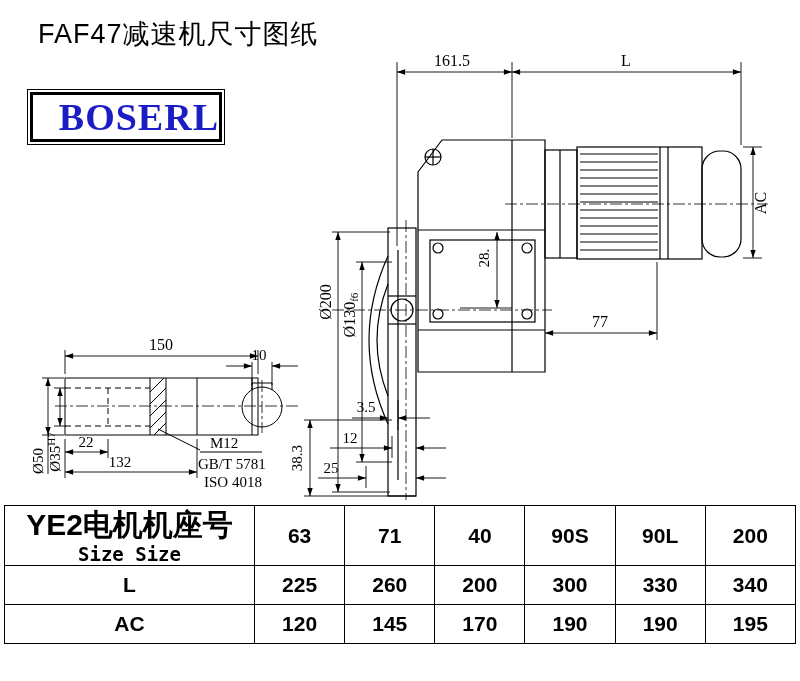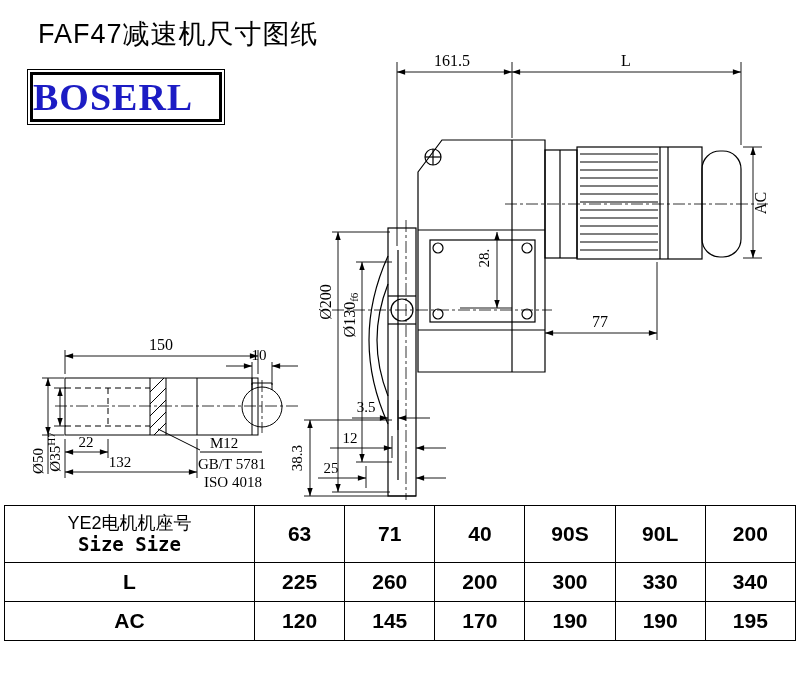--- a/index.html
+++ b/index.html
@@ -1,32 +1,32 @@
 <!DOCTYPE html>
 <html><head>
 <meta charset="utf-8">
 <style>
   html,body{margin:0;padding:0;}
   body{width:800px;height:681px;background:#ffffff;position:relative;overflow:hidden;
        font-family:"Liberation Sans",sans-serif;color:#000;}
   .title{position:absolute;left:38px;top:16px;font-size:27px;font-weight:normal;letter-spacing:1px;}
-  .logo-box{position:absolute;left:30px;top:72px;width:186px;height:44px;border:3px solid #000;
-            outline:1px solid #000;outline-offset:2px;display:flex;align-items:center;justify-content:flex-start;background:#fff;}
+  .logo-box{position:absolute;left:30px;top:92px;width:186px;height:44px;border:3px solid #000;
+            outline:1px solid #000;outline-offset:2px;display:flex;align-items:center;justify-content:flex-end;background:#fff;}
   .logo-text{font-family:"Liberation Serif",serif;font-weight:bold;font-size:38px;color:#1c1cc4;
              letter-spacing:1px;line-height:1;}
   .drawing{position:absolute;left:0;top:0;}
   svg text{font-family:"Liberation Serif",serif;fill:#000;}
   .dim{font-size:16px;}
   .dim-s{font-size:15px;}
   table.size-table{position:absolute;left:4px;top:505px;width:792px;border-collapse:collapse;
                    table-layout:fixed;text-align:center;}
   .size-table td{border:1px solid #000;padding:0;vertical-align:middle;}
   .size-table .hrow td{height:56px;}
   .size-table .drow td{height:38px;font-size:21px;font-weight:bold;}
-  .hcn{font-size:18px;font-weight:normal;line-height:1.25;}
+  .hcn{font-size:30px;font-weight:bold;line-height:1.25;}
   .hmono{font-family:"DejaVu Sans Mono",monospace;font-size:19px;font-weight:bold;line-height:1.15;}
   .hsize{font-size:21px;font-weight:bold;}
 </style>
 </head>
 <body>
 
 <div class="title">FAF47减速机尺寸图纸</div>
 
 <div class="logo-box">
   <span class="logo-text">BOSERL</span>

